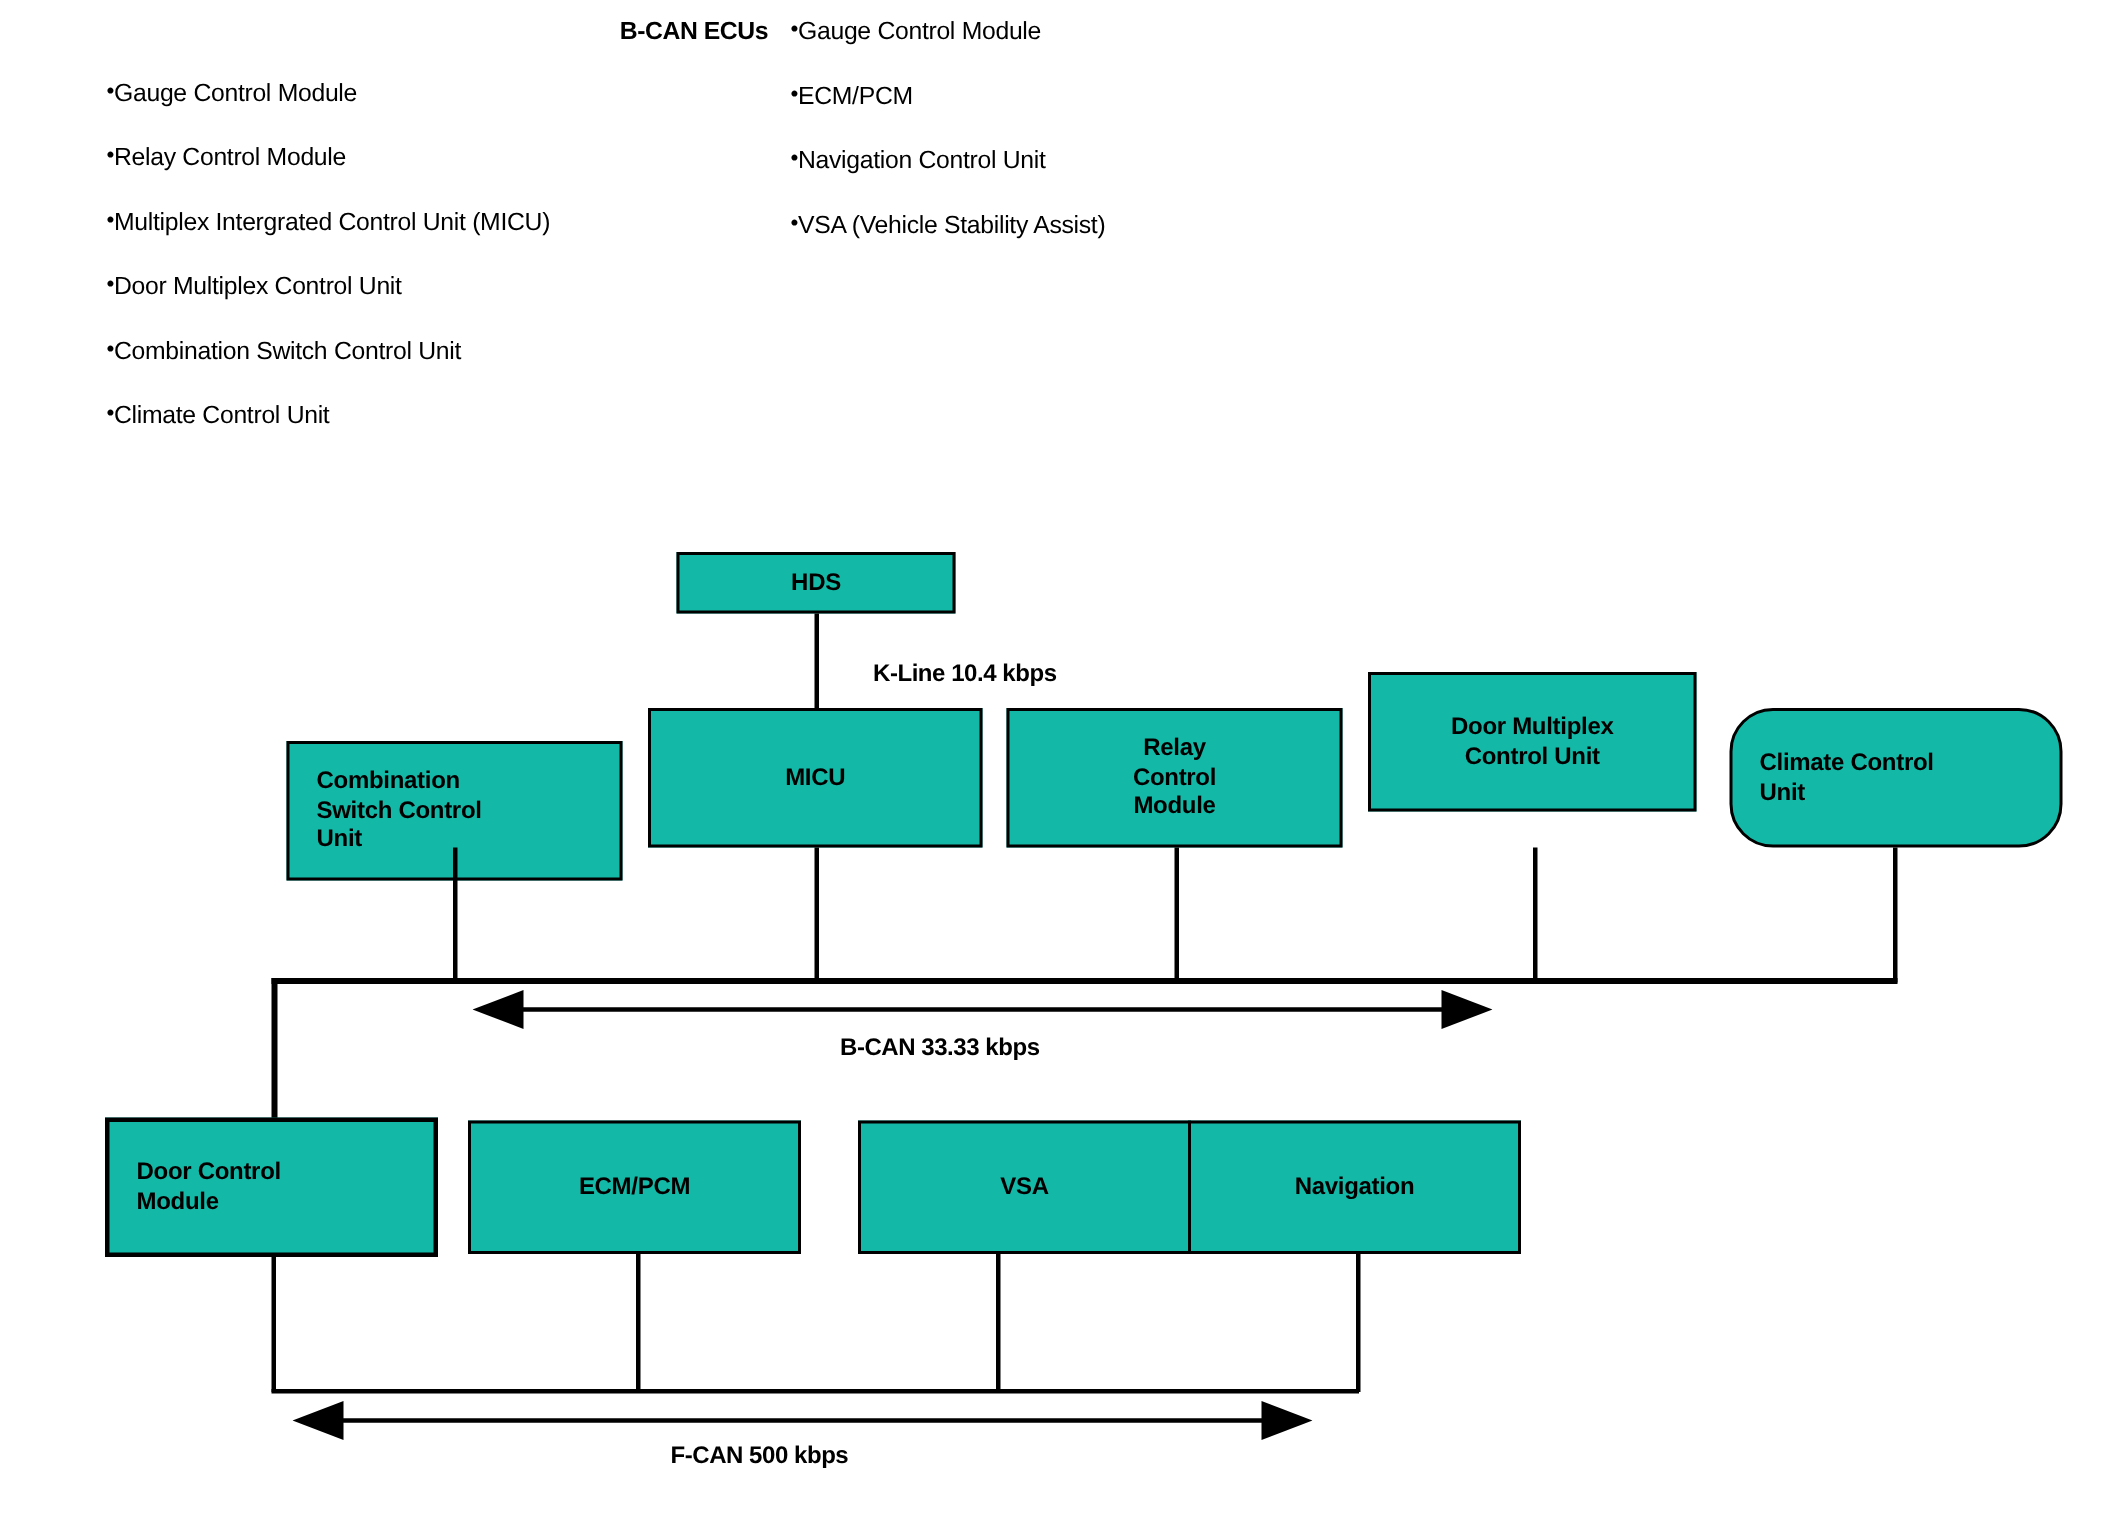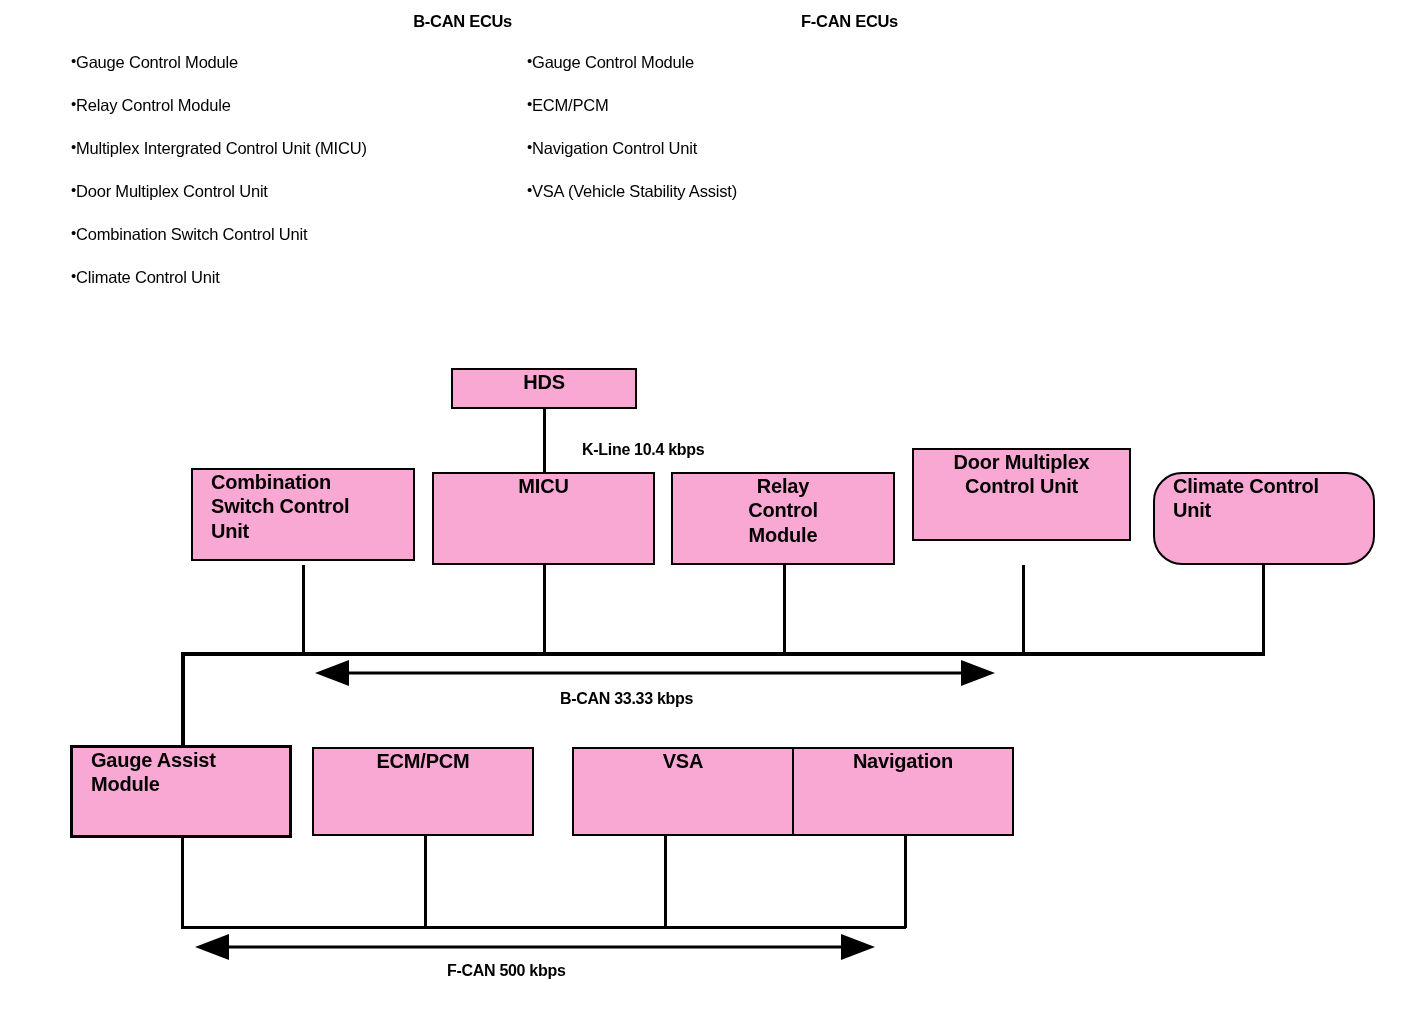--- a/index.html
+++ b/index.html
@@ -28,26 +28,27 @@
     display:inline-block;width:14px;flex:0 0 14px;
     font-size:15px;line-height:1.05;
   }
   .ecu-item .txt{display:inline-block;}
 
   
   #diagram{position:absolute;left:0;top:0;width:1408px;height:1024px;}
   .node{
     position:absolute;
     border:2.5px solid #000;
-    background:#f9a8d4;
+    background:#14b8a6;
     box-sizing:border-box;
-    font-size:20px;font-weight:bold;
+    font-size:16px;font-weight:bold;
     letter-spacing:-0.2px;
     line-height:1.22;
     display:flex;
+    align-items:center;
     overflow:hidden;
   }
   .node .lbl{width:100%;white-space:pre-line;}
   .node.ctr{justify-content:center;text-align:center;}
   .node.lft{justify-content:flex-start;text-align:left;padding-left:18px;}
   .node.thick{border-width:3.5px;}
 
   .hline,.vline{position:absolute;background:#000;}
   .hline{height:2.5px;}
   .vline{width:2.5px;}
@@ -86,21 +87,20 @@
     <span class="bullet">•</span>
     <span class="txt">Combination Switch Control Unit</span>
   </div>
   <div class="ecu-item">
     <span class="bullet">•</span>
     <span class="txt">Climate Control Unit</span>
   </div>
 </div>
 
 <div class="ecu-col" id="col-fcan">
-  <div class="col-title">F-CAN ECUs</div>
   <div class="ecu-item">
     <span class="bullet">•</span>
     <span class="txt">Gauge Control Module</span>
   </div>
   <div class="ecu-item">
     <span class="bullet">•</span>
     <span class="txt">ECM/PCM</span>
   </div>
   <div class="ecu-item">
     <span class="bullet">•</span>
@@ -114,21 +114,21 @@
 
 <div id="diagram">
 
   <div class="node ctr" style="left:451px;top:368px;width:186px;height:41px;">
     <span class="lbl">HDS</span>
   </div>
 
   <div class="vline" style="left:543px;top:409px;height:63px;"></div>
   <div class="buslabel" style="left:582px;top:441px;">K-Line 10.4 kbps</div>
 
-  <div class="node lft" style="left:191px;top:468px;width:224px;height:93px;">
+  <div class="node lft" style="left:191px;top:494px;width:224px;height:93px;">
     <span class="lbl">Combination
 Switch Control
 Unit</span>
   </div>
   <div class="node ctr" style="left:432px;top:472px;width:223px;height:93px;">
     <span class="lbl">MICU</span>
   </div>
   <div class="node ctr" style="left:671px;top:472px;width:224px;height:93px;">
     <span class="lbl">Relay
 Control
@@ -154,21 +154,21 @@
   <div class="vline thick" style="left:181px;top:652px;height:95px;"></div>
 
   <svg class="arrowsvg" style="left:315px;top:660px;" width="680" height="26" viewBox="0 0 680 26">
     <line x1="22" y1="13" x2="658" y2="13" stroke="#000" stroke-width="3"></line>
     <polygon points="0,13 34,0 34,26" fill="#000"></polygon>
     <polygon points="680,13 646,0 646,26" fill="#000"></polygon>
   </svg>
   <div class="buslabel" style="left:560px;top:690px;">B-CAN 33.33 kbps</div>
 
   <div class="node lft thick" style="left:70px;top:745px;width:222px;height:93px;">
-    <span class="lbl">Gauge Assist
+    <span class="lbl">Door Control
 Module</span>
   </div>
   <div class="node ctr" style="left:312px;top:747px;width:222px;height:89px;">
     <span class="lbl">ECM/PCM</span>
   </div>
   <div class="node ctr" style="left:572px;top:747px;width:222px;height:89px;">
     <span class="lbl">VSA</span>
   </div>
   <div class="node ctr" style="left:792px;top:747px;width:222px;height:89px;">
     <span class="lbl">Navigation</span>

